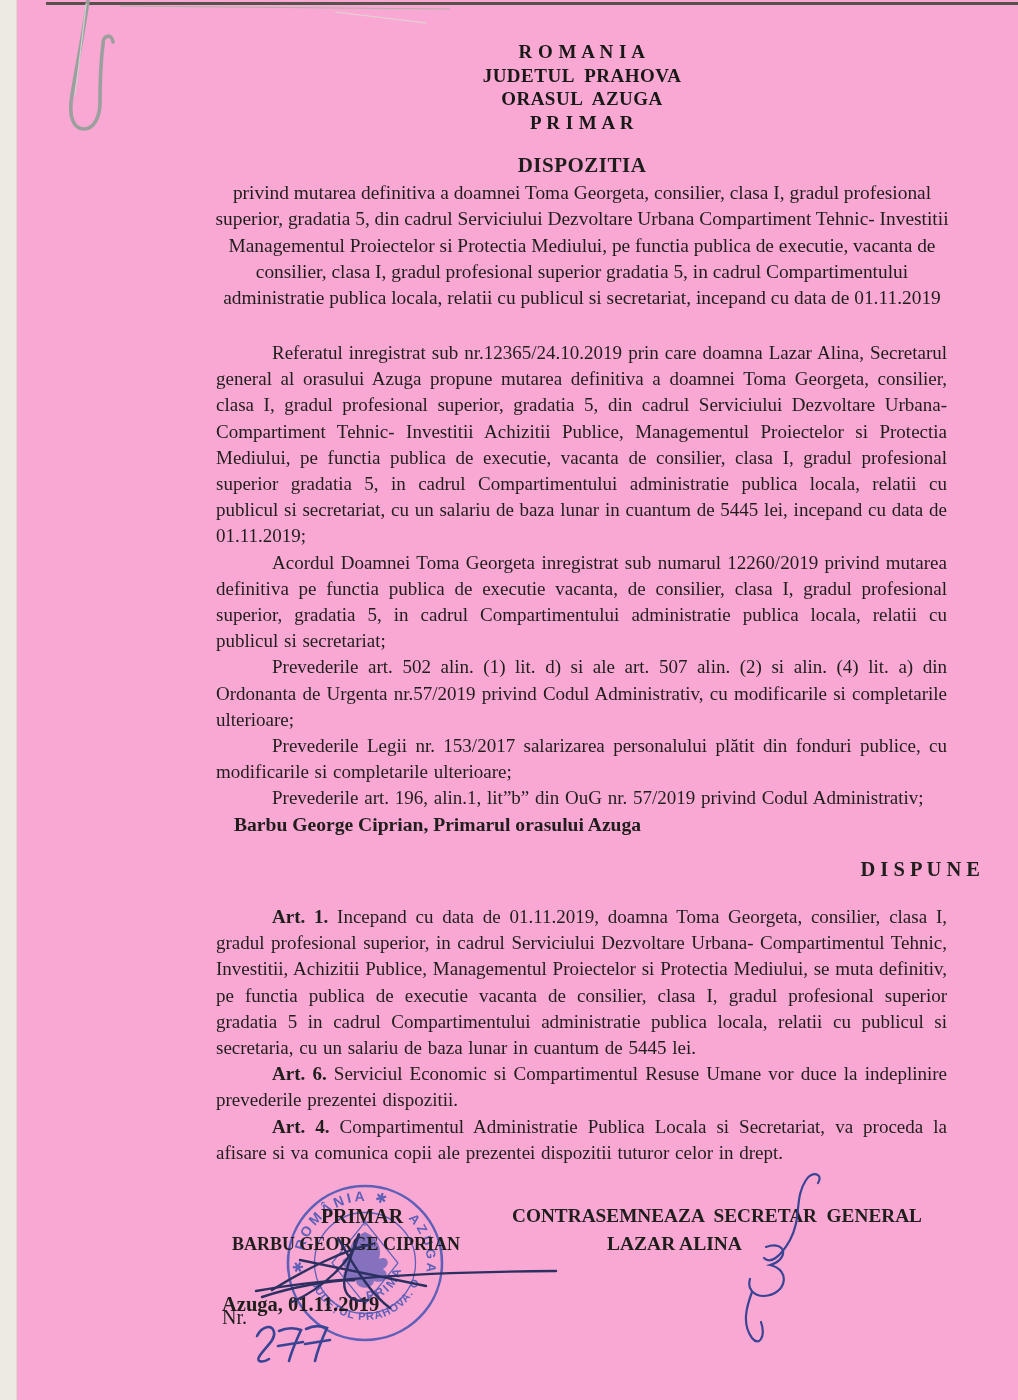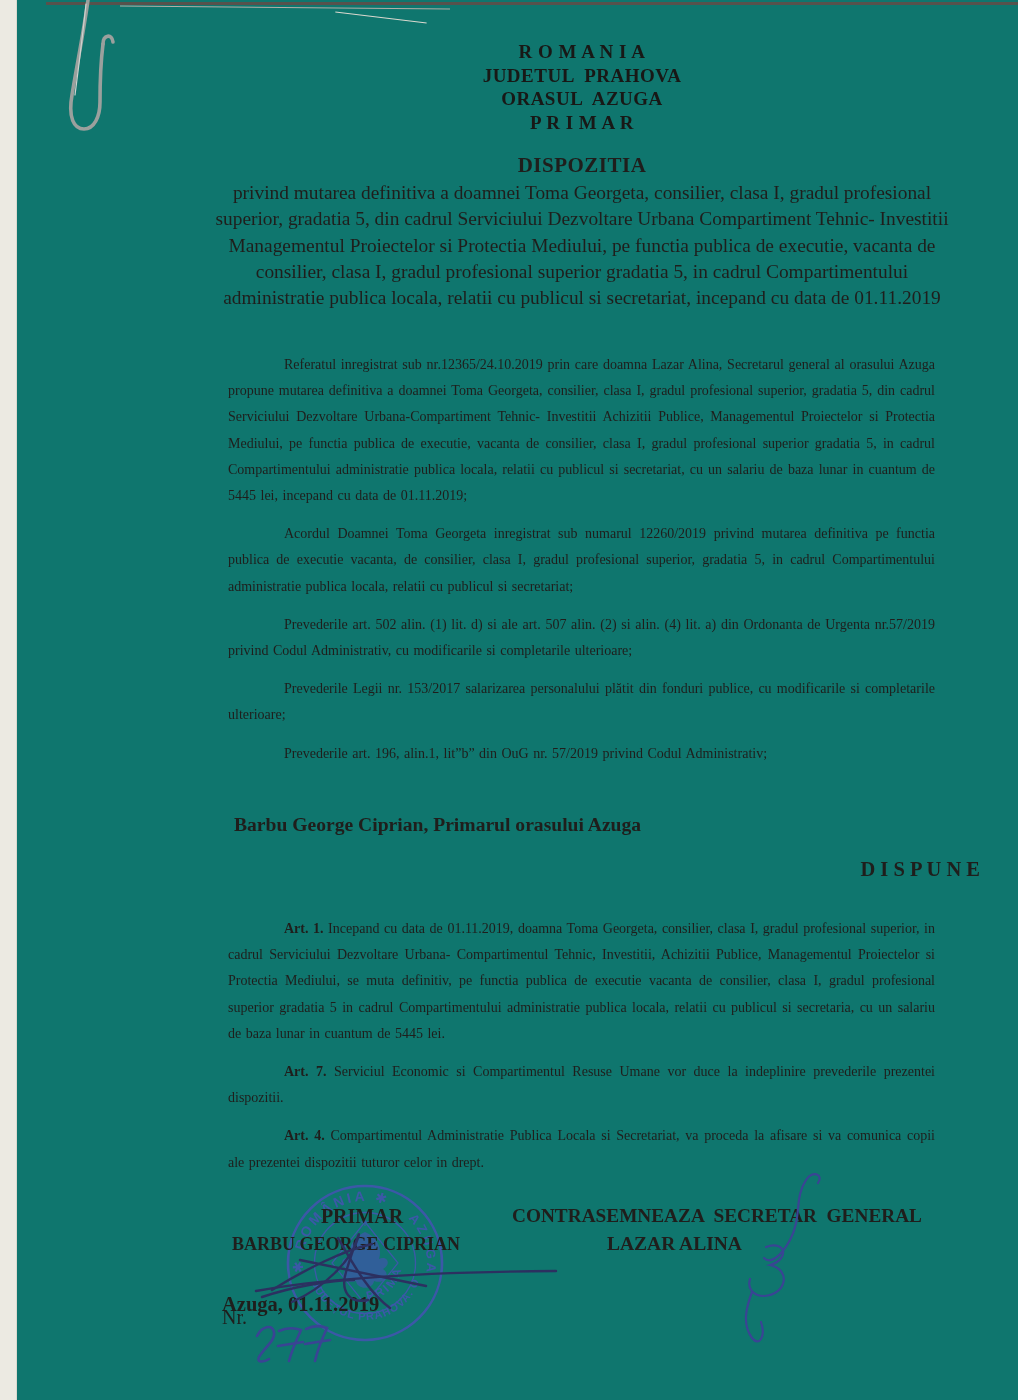--- a/index.html
+++ b/index.html
@@ -1,38 +1,38 @@
 <!DOCTYPE html>
 <html style="--stamp: #4453b2; --sig-blue: #3a4494; --sig-dark: #2c3060;"><head>
 <meta charset="utf-8">
 <style>
   html,body{margin:0;padding:0;}
   .page{
     position:relative;
     width:1018px;height:1400px;
-    background:#0f766e;
+    background:#f9a8d4;
     overflow:hidden;
     font-family:"Liberation Serif","DejaVu Serif",serif;
     color:#1f1e1c;
   }
   
   .scan-left-strip{position:absolute;left:0;top:0;width:16px;height:1400px;background:#eceae2;border-right:1px solid #dcd9cf;}
   .scan-top-line{position:absolute;left:46px;top:2px;width:972px;height:3px;background:#57524c;}
   .scan-top-line2{position:absolute;left:120px;top:7px;width:330px;height:1px;background:#b3aea6;transform:rotate(.5deg);}
   .scan-crease{position:absolute;left:335px;top:17px;width:92px;height:1px;background:#dcd9cf;transform:rotate(7deg);}
 
   .hdr-block{position:absolute;left:212px;top:40px;width:740px;text-align:center;z-index:2;}
   .hdr-line{font-weight:bold;font-size:19px;line-height:23.5px;white-space:pre;letter-spacing:.5px;color:#181816;}
 
   .doc-title{position:absolute;left:212px;top:153px;width:740px;text-align:center;font-weight:bold;font-size:21px;letter-spacing:.5px;z-index:2;}
   .doc-subtitle{position:absolute;left:210px;top:180px;width:744px;text-align:center;font-size:19.4px;line-height:26.3px;z-index:2;}
 
   .preamble{position:absolute;left:216px;top:340px;width:731px;z-index:2;}
   .articles{position:absolute;left:216px;top:904px;width:731px;z-index:2;}
-  .para{margin:12px;font-size:14px;line-height:26.2px;text-align:justify;text-indent:56px;word-spacing:1px;}
+  .para{margin:0;font-size:19px;line-height:26.2px;text-align:justify;text-indent:56px;word-spacing:1px;}
   .para b{font-weight:bold;}
 
   .issuer{position:absolute;left:218px;top:814px;font-weight:bold;font-size:19.6px;z-index:2;margin-left:16px;}
   .dispune{position:absolute;left:212px;top:858px;width:740px;text-align:right;font-weight:bold;font-size:20.5px;white-space:pre;transform:translateX(28px);z-index:2;}
 
   .sig-left{position:absolute;left:210px;top:1202px;width:272px;text-align:center;z-index:2;}
   .sig-left .role{font-weight:bold;font-size:20px;line-height:28px;transform:translateX(16px);}
   .sig-left .name{font-weight:bold;font-size:18px;line-height:28px;}
   .sig-right{position:absolute;left:512px;top:1202px;width:400px;z-index:2;}
   .sig-right .heading{font-weight:bold;font-size:19.3px;line-height:28px;white-space:pre;}
@@ -71,21 +71,21 @@
     <p class="para">Prevederile art. 502 alin. (1) lit. d) si ale art. 507 alin. (2)  si  alin. (4) lit. a) din Ordonanta de Urgenta nr.57/2019 privind Codul Administrativ, cu modificarile si completarile ulterioare;</p>
     <p class="para">Prevederile Legii nr. 153/2017 salarizarea personalului plătit din fonduri publice, cu modificarile si completarile ulterioare;</p>
     <p class="para">Prevederile art. 196, alin.1, lit”b” din OuG nr. 57/2019 privind Codul Administrativ;</p>
   </div>
 
   <div class="issuer">Barbu George Ciprian, Primarul orasului Azuga</div>
   <div class="dispune">D I S P U N E</div>
 
   <div class="articles">
     <p class="para"><b>Art. 1.</b> <span>Incepand cu data de 01.11.2019, doamna Toma Georgeta, consilier, clasa I, gradul profesional superior, in cadrul Serviciului Dezvoltare Urbana- Compartimentul Tehnic, Investitii, Achizitii Publice, Managementul Proiectelor si Protectia Mediului, se muta definitiv, pe functia publica de executie vacanta  de consilier, clasa I, gradul profesional superior gradatia 5 in cadrul Compartimentului administratie publica locala, relatii cu publicul si secretaria, cu un salariu de baza lunar in cuantum de 5445 lei.</span></p>
-    <p class="para"><b>Art. 7.</b> <span>Serviciul Economic si Compartimentul Resuse Umane vor duce la indeplinire prevederile prezentei dispozitii.</span></p>
+    <p class="para"><b>Art. 6.</b> <span>Serviciul Economic si Compartimentul Resuse Umane vor duce la indeplinire prevederile prezentei dispozitii.</span></p>
     <p class="para"><b>Art. 4.</b> <span>Compartimentul  Administratie Publica Locala si Secretariat, va proceda la afisare si va comunica copii ale prezentei dispozitii tuturor celor in drept.</span></p>
   </div>
 
   <div class="sig-left">
     <div class="role">PRIMAR</div>
     <div class="name">BARBU GEORGE CIPRIAN</div>
   </div>
   <div class="sig-right">
     <div class="heading">CONTRASEMNEAZA  SECRETAR  GENERAL</div>
     <div class="name">LAZAR ALINA</div>

